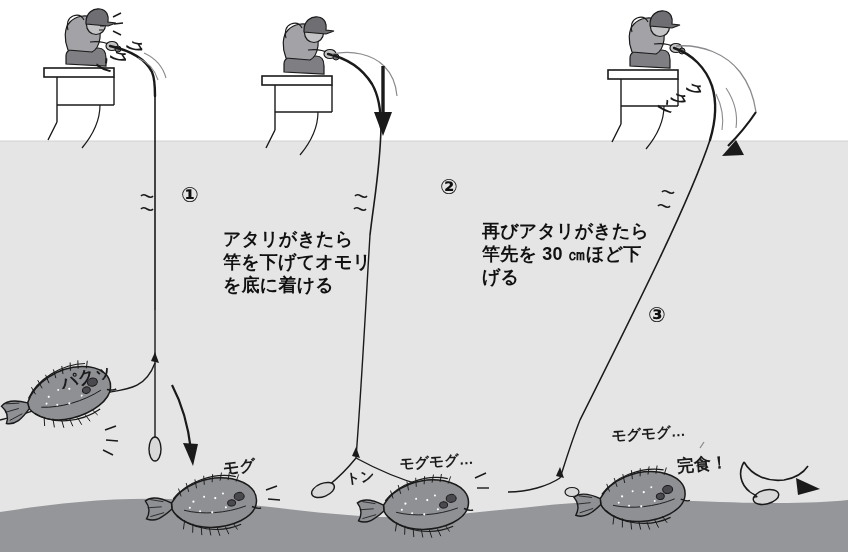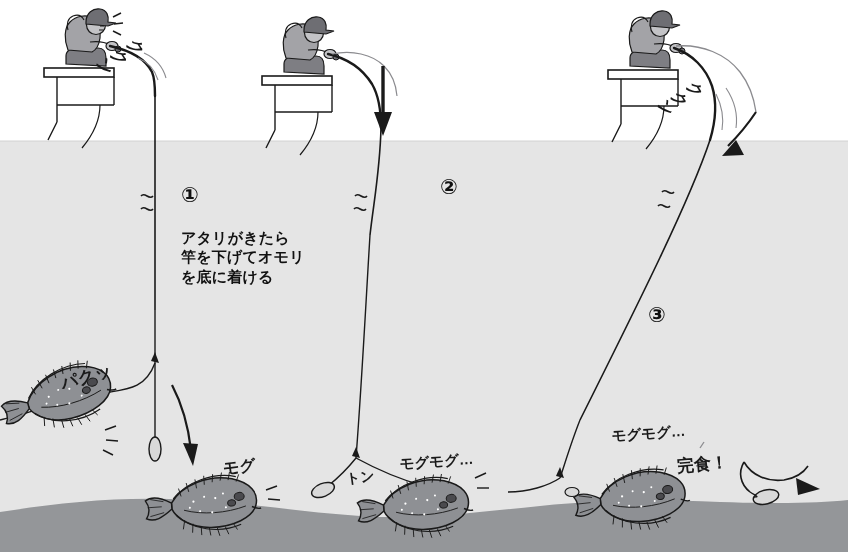--- a/index.html
+++ b/index.html
@@ -31,21 +31,22 @@
     white-space: pre-line;
   }
   .callout .num {
     display: block;
     font-size: 21px;
     line-height: 1.05;
     margin-bottom: 1px;
   }
   .callout .body {
     display: block;
-    font-size: 15px;
+    font-size: 18px;
+    margin-left: 42px;
   }
   #callout-1 { left: 181px; top: 163px; }
   #callout-2 { left: 440px; top: 155px; }
   #callout-3 { left: 648px; top: 283px; }
 
   .sfx {
     position: absolute;
     color: #1a1a1a;
     font-weight: bold;
     white-space: nowrap;
@@ -436,20 +437,23 @@
 
   <div class="callout" id="callout-1">
     <span class="num">①</span>
     <span class="body">アタリがきたら
 竿を下げてオモリ
 を底に着ける</span>
   </div>
 
   <div class="callout" id="callout-2">
     <span class="num">②</span>
+    <span class="body">再びアタリがきたら
+竿先を 30 ㎝ほど下
+げる</span>
   </div>
 
   <div class="callout" id="callout-3">
     <span class="num">③</span>
   </div>
 
   <div class="sfx" id="sfx-kokon-1">ククン</div>
   <div class="sfx" id="sfx-kokon-3">ククン</div>
   <div class="sfx" id="sfx-paku">パクッ</div>
   <div class="sfx" id="sfx-mogu-1">モグ</div>

